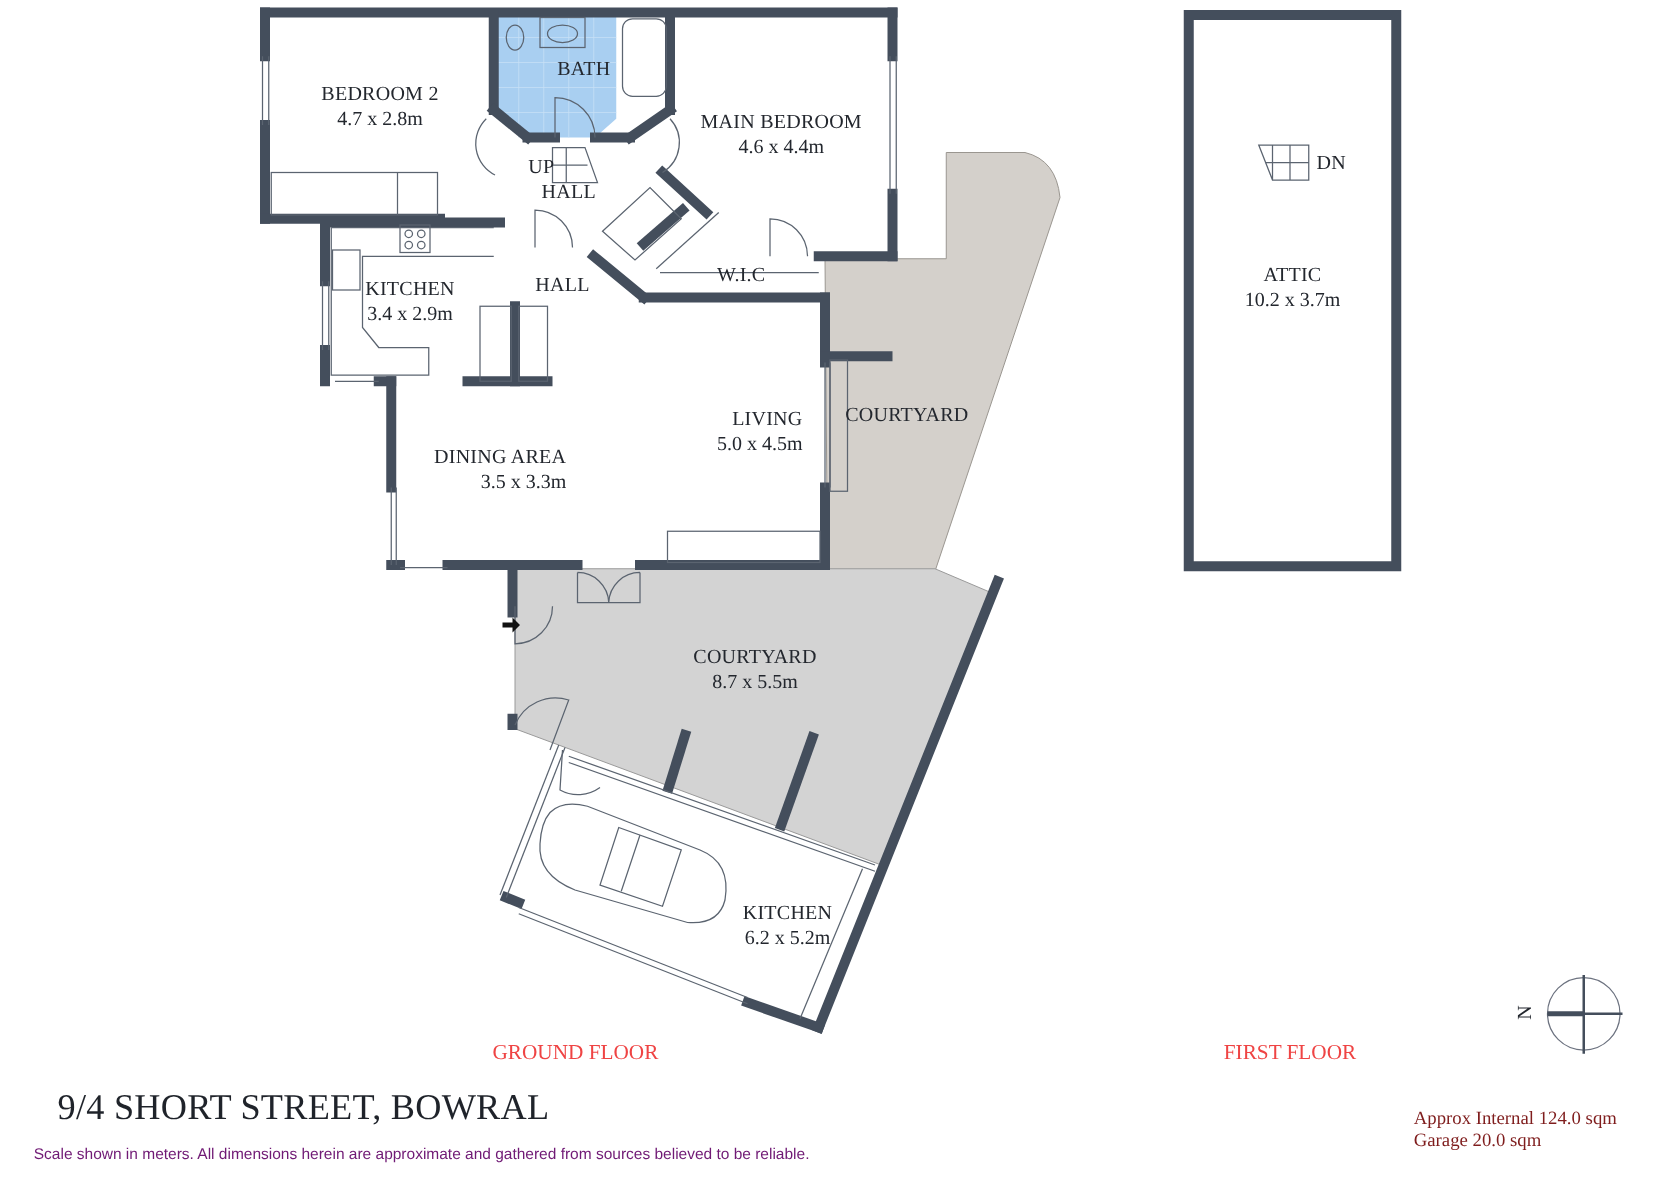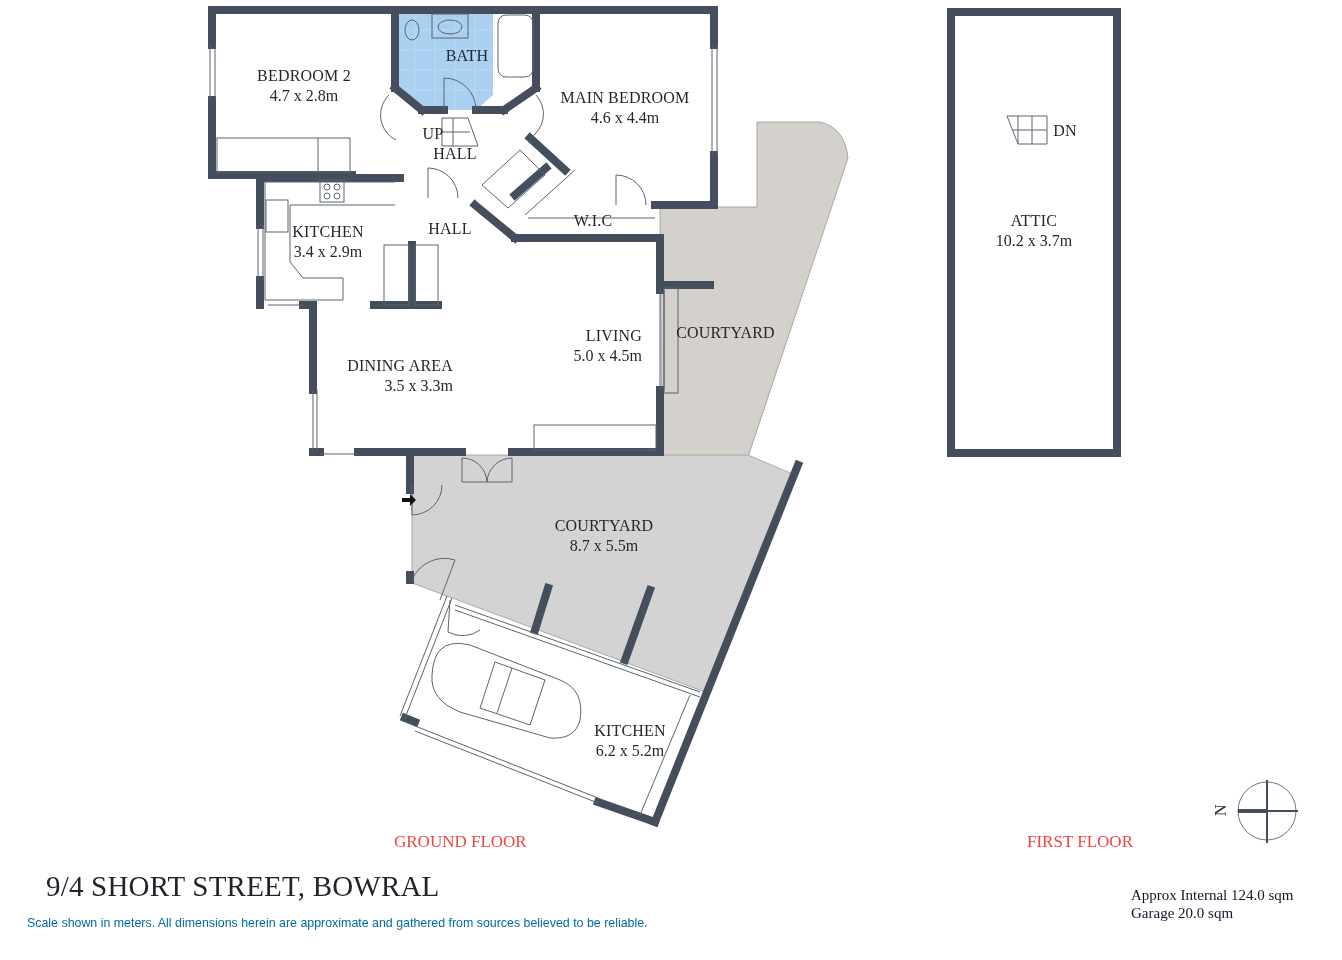--- a/index.html
+++ b/index.html
@@ -4,22 +4,22 @@
 <style>
   html,body{margin:0;padding:0;background:#ffffff;}
   body{width:1342px;height:960px;position:relative;overflow:hidden;font-family:"DejaVu Serif","Liberation Serif",serif;color:#2b2f36;}
   svg.plan{position:absolute;left:0;top:0;}
   .lbl{position:absolute;text-align:center;white-space:nowrap;font-family:"Liberation Serif","DejaVu Serif",serif;color:#23272e;line-height:20px;}
   .lbl .n{font-size:16px;letter-spacing:0.2px;display:block;}
   .lbl .d{font-size:16px;display:block;font-family:Liberation Serif, serif;}
   .small{font-size:14px;}
   .floor-title{position:absolute;font-family:"Liberation Serif","DejaVu Serif",serif;font-size:17px;color:#ef4444;}
   .address{position:absolute;left:26px;top:870px;font-family:"Liberation Serif","DejaVu Serif",serif;font-size:29px;color:#1f232a;letter-spacing:0.2px;margin-left:20px;}
-  .disclaimer{position:absolute;left:27px;top:916px;font-family:"Liberation Sans","DejaVu Sans",sans-serif;font-size:12.4px;color:#0369a1;line-height:15px;}
-  .area{position:absolute;left:1131px;top:886px;font-family:"Liberation Serif","DejaVu Serif",serif;font-size:15px;color:#0f172a;line-height:18px;}
+  .disclaimer{position:absolute;left:27px;top:916px;font-family:"Liberation Sans","DejaVu Sans",sans-serif;font-size:12.4px;color:#701a75;line-height:15px;}
+  .area{position:absolute;left:1131px;top:886px;font-family:"Liberation Serif","DejaVu Serif",serif;font-size:15px;color:#7f1d1d;line-height:18px;}
 </style>
 </head>
 <body>
 
 <svg class="plan" width="1342" height="960" viewBox="0 0 1342 960">
 
   <path d="M660 207 L757 207 L757 122 L820 122 Q845 128 848 158 L748 457 L662 457 Z" fill="#d4d0cb" stroke="#9a9690" stroke-width="0.8"></path>
 
   <path d="M412 455 L748 455 L795 475 L705 692 L412 583 Z" fill="#d3d3d3" stroke="#9a9a9a" stroke-width="0.8"></path>
 
@@ -215,21 +215,21 @@
   <span class="d">10.2 x 3.7m</span>
 </div>
 <div class="lbl small" style="left:1050px;top:121px;width:30px;">
   <span class="n">DN</span>
 </div>
 <div class="lbl" style="left:1210px;top:800px;width:22px;transform:rotate(-90deg);">
   <span class="n">N</span>
 </div>
 
 <div class="floor-title" style="left:394px;top:832px;">GROUND FLOOR</div>
-<div class="floor-title" style="left:979px;top:832px;margin-left:48px;">FIRST FLOOR</div>
+<div class="floor-title" style="left:979px;top:832px;">FIRST FLOOR</div>
 
 <div class="address">9/4 SHORT STREET, BOWRAL</div>
 <div class="disclaimer">
   <div>Scale shown in meters. All dimensions herein are approximate and gathered from sources believed to be reliable.</div>
 </div>
 <div class="area">
   <div>Approx Internal 124.0 sqm</div>
   <div>Garage 20.0 sqm</div>
 </div>
 

